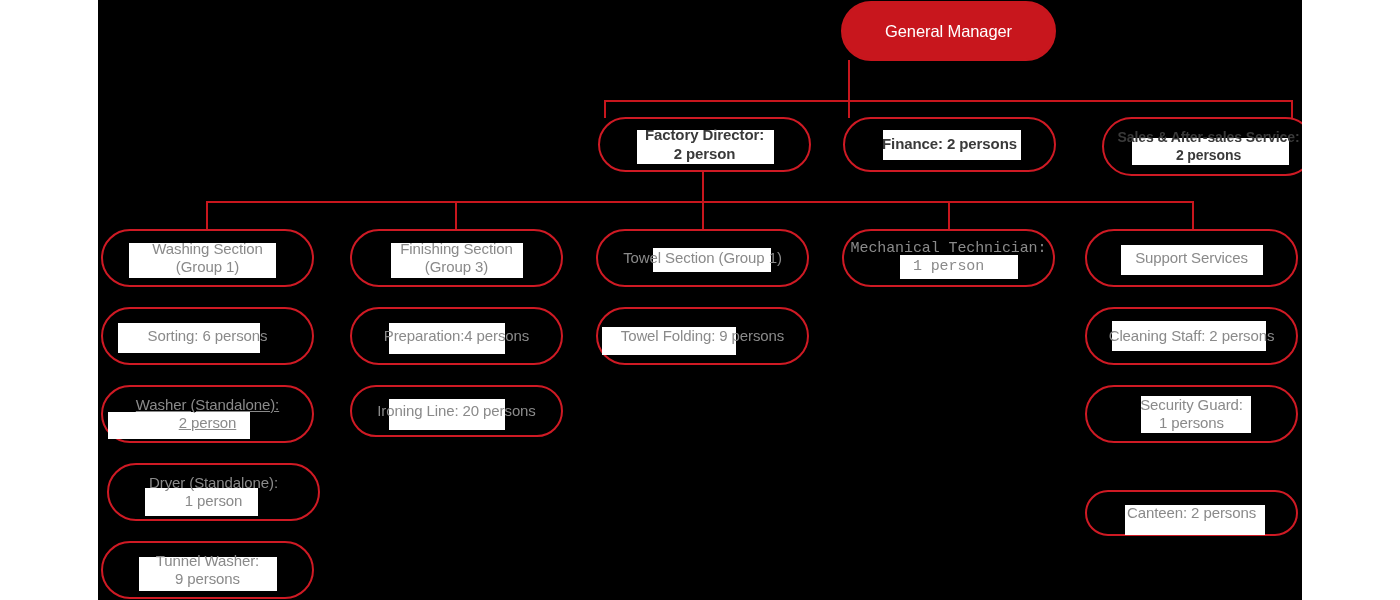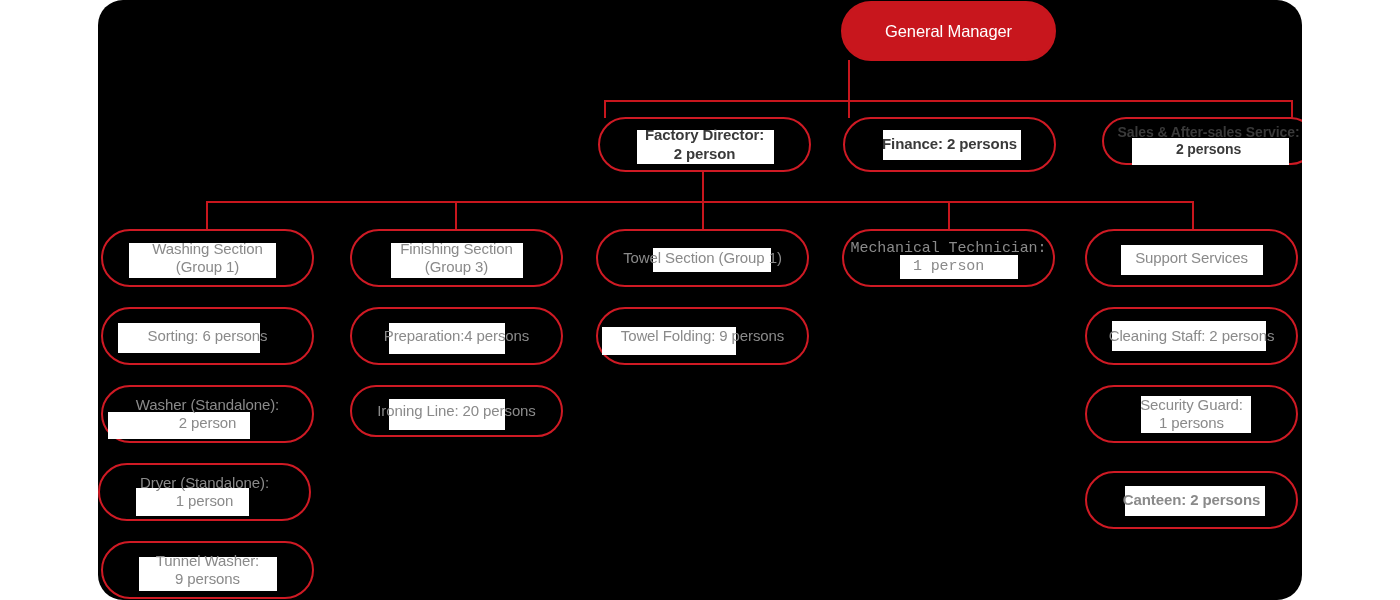--- a/index.html
+++ b/index.html
@@ -19,21 +19,20 @@
     overflow: hidden;
   }
   #canvas {
     position: absolute;
     left: 98px;
     top: 0px;
     width: 1204px;
     height: 600px;
     background: #000000;
     overflow: hidden;
-    border-radius: 25px;
   }
   
   .conn {
     position: absolute;
     background: #c8161d;
   }
   .conn-v { width: 2px; }
   .conn-h { height: 2px; }
 
   
@@ -112,21 +111,21 @@
       <span class="artifact" style="left:37px; top:11px; width:137px; height:34px;"></span>
       <span class="label">Factory Director:
 2 person</span>
     </div>
 
     <div class="node node-box dark-text" style="left:745px; top:117px; width:213px; height:55px;">
       <span class="artifact" style="left:38px; top:11px; width:138px; height:30px;"></span>
       <span class="label">Finance: 2 persons</span>
     </div>
 
-    <div class="node node-box dark-text" style="left:1004px; top:117px; width:213px; height:48px; font-size:14px;">
+    <div class="node node-box dark-text" style="left:1004px; top:117px; width:213px; height:59px; font-size:14px;">
       <span class="artifact" style="left:28px; top:19px; width:157px; height:27px;"></span>
       <span class="label">Sales &amp; After-sales Service:
 2 persons</span>
     </div>
 
     <div class="node node-box" style="left:3px; top:229px; width:213px; height:58px;">
       <span class="artifact" style="left:26px; top:12px; width:147px; height:35px;"></span>
       <span class="label">Washing Section
 (Group 1)</span>
     </div>
@@ -151,27 +150,27 @@
     <div class="node node-box" style="left:987px; top:229px; width:213px; height:58px;">
       <span class="artifact" style="left:34px; top:14px; width:142px; height:30px;"></span>
       <span class="label">Support Services</span>
     </div>
 
     <div class="node node-box" style="left:3px; top:307px; width:213px; height:58px;">
       <span class="artifact" style="left:15px; top:14px; width:142px; height:30px;"></span>
       <span class="label">Sorting: 6 persons</span>
     </div>
 
-    <div class="node node-box" style="left:3px; top:385px; width:213px; height:58px;">
+    <div class="node node-box" style="left:3px; top:385px; width:213px; height:58px;text-decoration:underline;">
       <span class="artifact" style="left:5px; top:25px; width:142px; height:27px;"></span>
       <span class="label">Washer (Standalone):
 2 person</span>
     </div>
 
-    <div class="node node-box" style="left:0; top:463px; width:213px; height:58px;">
+    <div class="node node-box" style="left:9px; top:463px; width:213px; height:58px;">
       <span class="artifact" style="left:36px; top:23px; width:113px; height:28px;"></span>
       <span class="label">Dryer (Standalone):
 1 person</span>
     </div>
 
     <div class="node node-box" style="left:3px; top:541px; width:213px; height:58px;">
       <span class="artifact" style="left:36px; top:14px; width:138px; height:34px;"></span>
       <span class="label">Tunnel Washer:
 9 persons</span>
     </div>
@@ -195,19 +194,19 @@
       <span class="artifact" style="left:25px; top:12px; width:154px; height:30px;"></span>
       <span class="label">Cleaning Staff: 2 persons</span>
     </div>
 
     <div class="node node-box" style="left:987px; top:385px; width:213px; height:58px;">
       <span class="artifact" style="left:54px; top:9px; width:110px; height:37px;"></span>
       <span class="label">Security Guard:
 1 persons</span>
     </div>
 
-    <div class="node node-box" style="left:987px; top:471px; width:213px; height:58px;font-weight:bold;">
+    <div class="node node-box" style="left:987px; top:490px; width:213px; height:46px;">
       <span class="artifact" style="left:38px; top:13px; width:140px; height:30px;"></span>
       <span class="label">Canteen: 2 persons</span>
     </div>
 
   </div>
 </div>
 
 </body></html>

